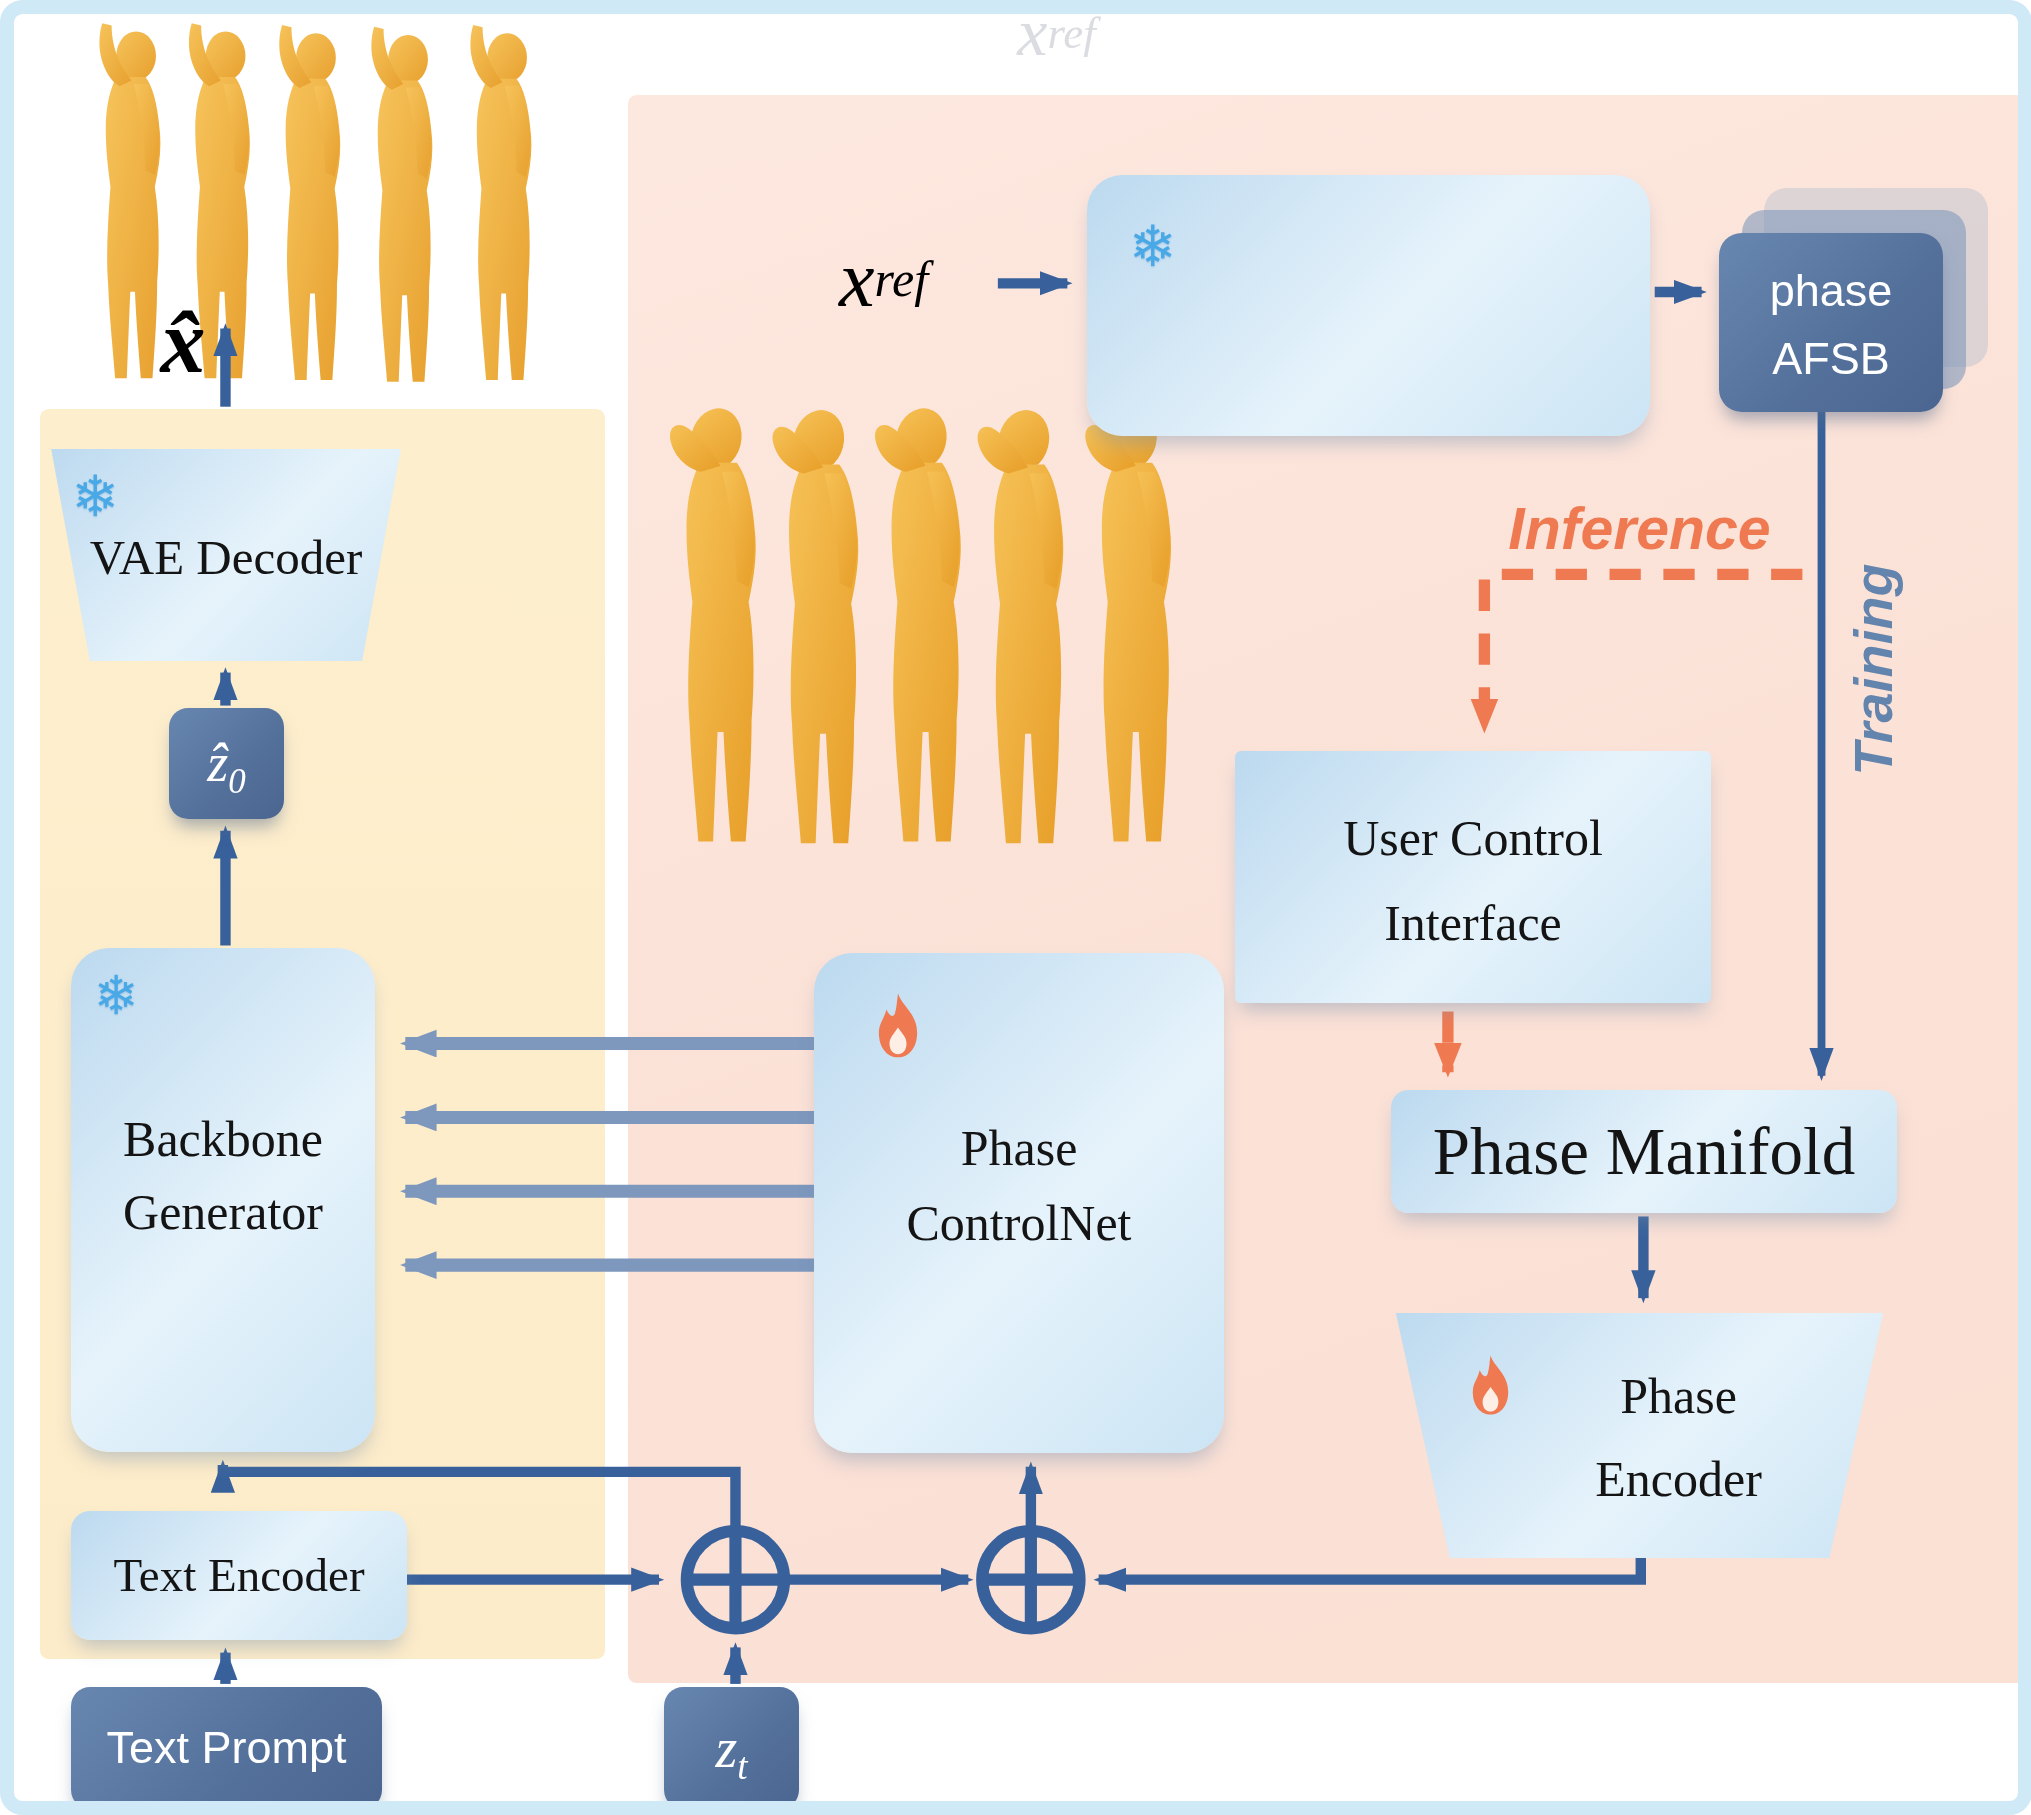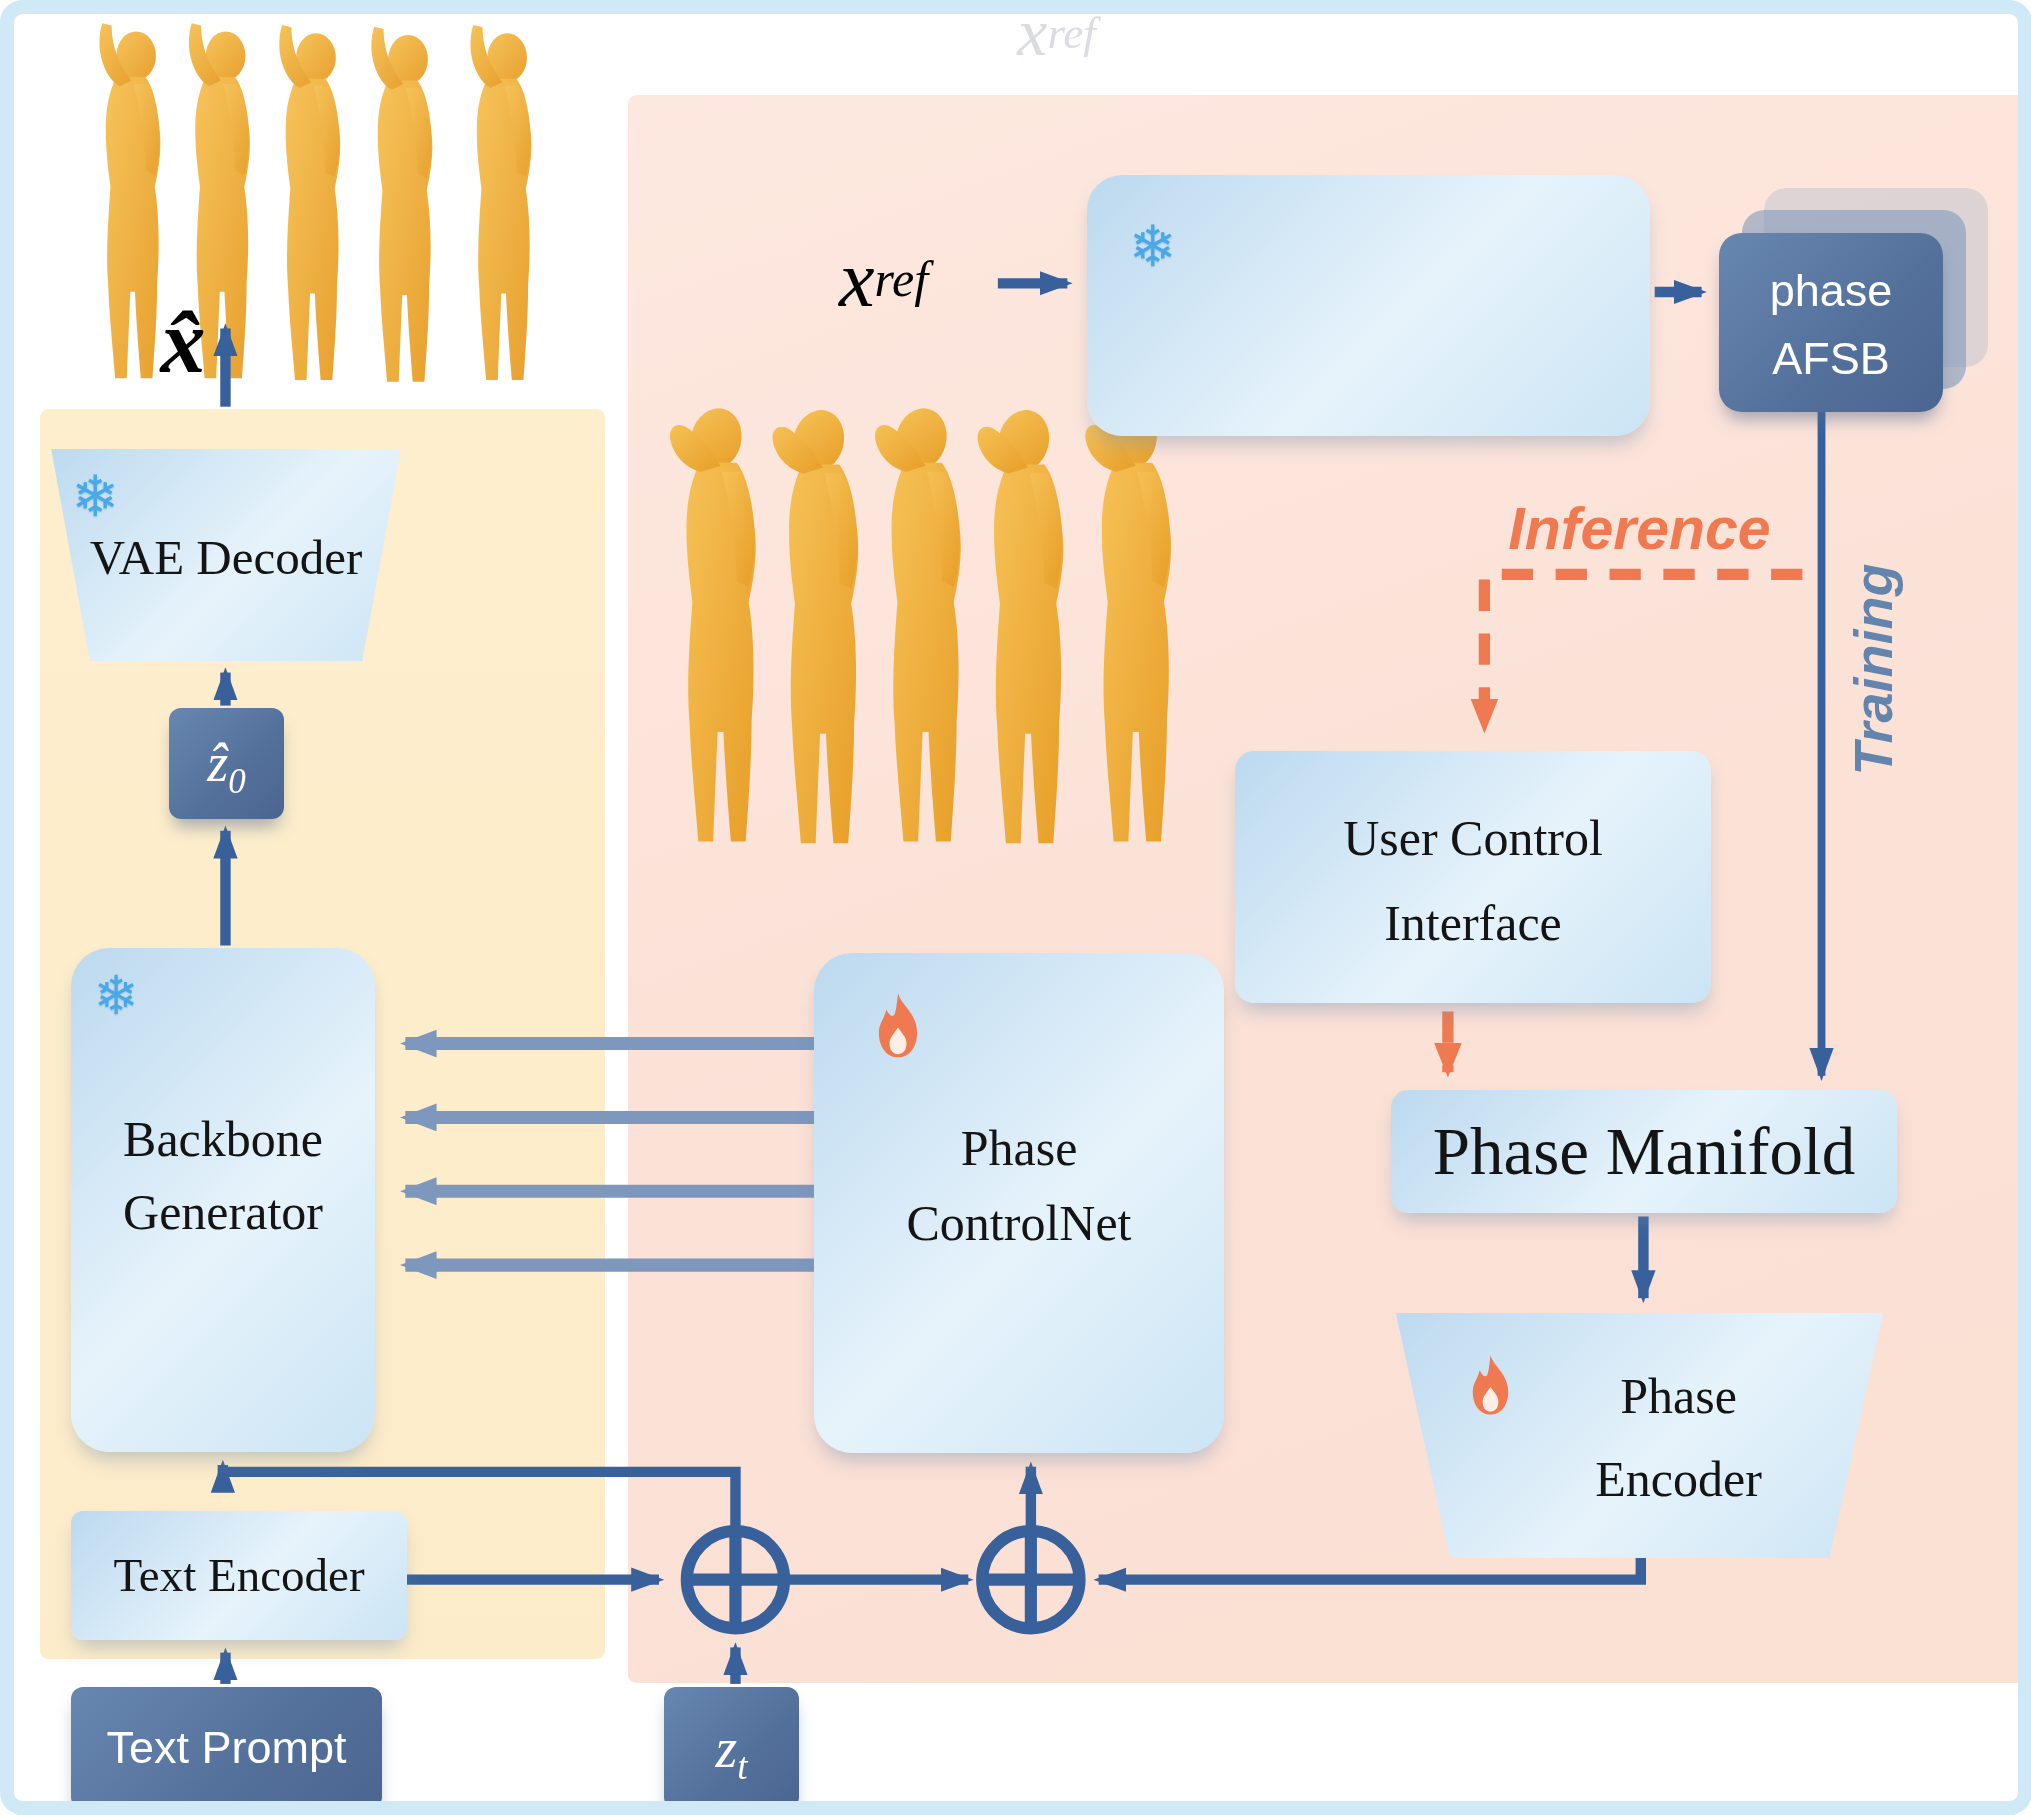--- a/index.html
+++ b/index.html
@@ -11,21 +11,21 @@
   .panel{position:absolute;border-radius:8.7px;}
   .panel.yellow{background:linear-gradient(180deg,#fdeecd 0%,#fdecc9 100%);}
   .panel.pink{background:linear-gradient(160deg,#fde8df 0%,#fbe1d6 55%,#fbe0d4 100%);}
   .bluebox{
     position:absolute;
     background:linear-gradient(135deg,#bcd9ef 0%,#e6f3fb 55%,#cbe4f4 100%);
     box-shadow:0 12px 19px -5.2px rgba(120,145,175,.45);
     color:#141414;text-align:center;
   }
   .rounded{border-radius:38px;}
-  .rounded-sm{border-radius:12px;}
+  .rounded-sm{border-radius:19px;}
   .trap{clip-path:polygon(2.5% 0,97.5% 0,87% 100%,13% 100%);box-shadow:none;
         filter:drop-shadow(0 10.4px 12px rgba(120,145,175,.45));}
   .darkbox{
     position:absolute;background:linear-gradient(135deg,#6887b0 0%,#53709b 60%,#4a6590 100%);
     box-shadow:0 12px 17.4px -5.2px rgba(90,110,140,.55);
     color:#ffffff;text-align:center;
   }
   .ghost{position:absolute;border-radius:22.6px;}
   .lbl{position:absolute;display:flex;align-items:center;justify-content:center;
        flex-direction:column;pointer-events:none;}
@@ -202,21 +202,21 @@
     <div class="sans" style="margin-top:24px;font-size:45px;line-height:1.5;">
       <div>phase</div>
       <div>AFSB</div>
     </div>
   </div>
 
   <div class="lbl sans inference" style="left:1443px;top:480px;width:365px;height:70px;font-size:59px;">Inference</div>
 
   <div class="lbl sans training" style="left:1728px;top:624px;width:261px;height:63px;font-size:54px;transform:rotate(-90deg);">Training</div>
 
-  <div class="bluebox" style="left:1221px;top:737px;width:476px;height:252px;border-radius:19px;">
+  <div class="bluebox" style="left:1221px;top:737px;width:476px;height:252px;border-radius:6px;">
     <div class="serifbig" style="margin-top:45px;font-size:50px;line-height:1.7;">
       <div>User Control</div>
       <div>Interface</div>
     </div>
   </div>
 
   <div class="bluebox" style="left:1377px;top:1076px;width:506px;height:123px;border-radius:17.4px;line-height:123px;">
     <span class="serifbig" style="font-size:67px;">Phase Manifold</span>
   </div>
 

